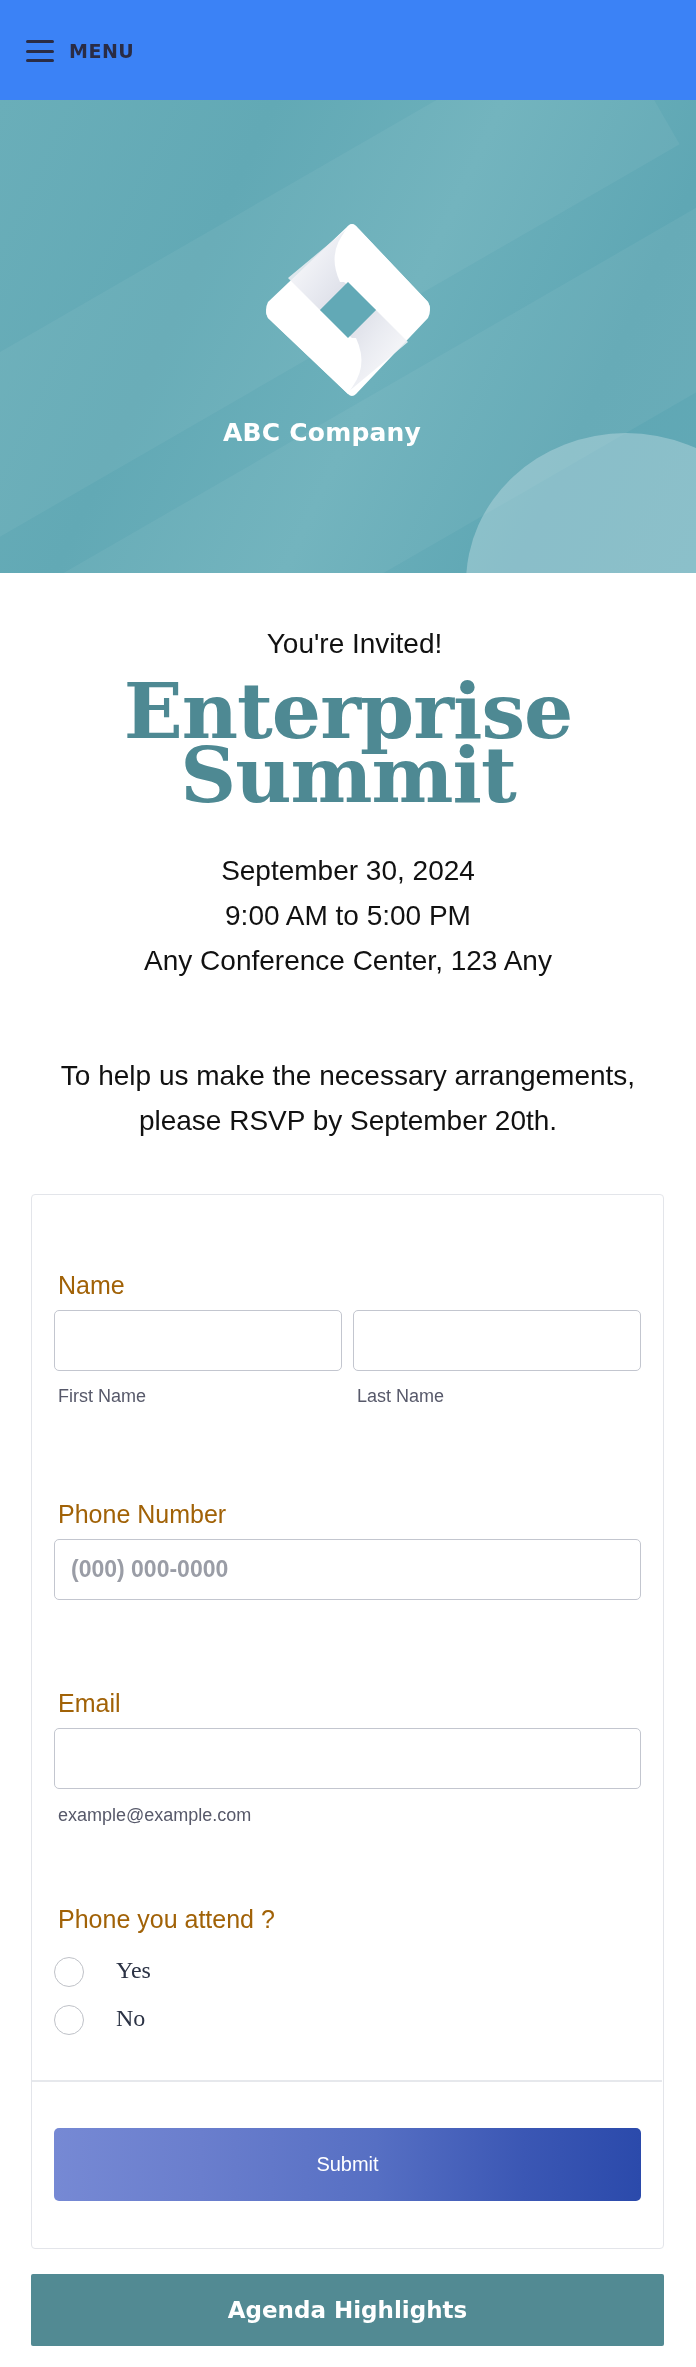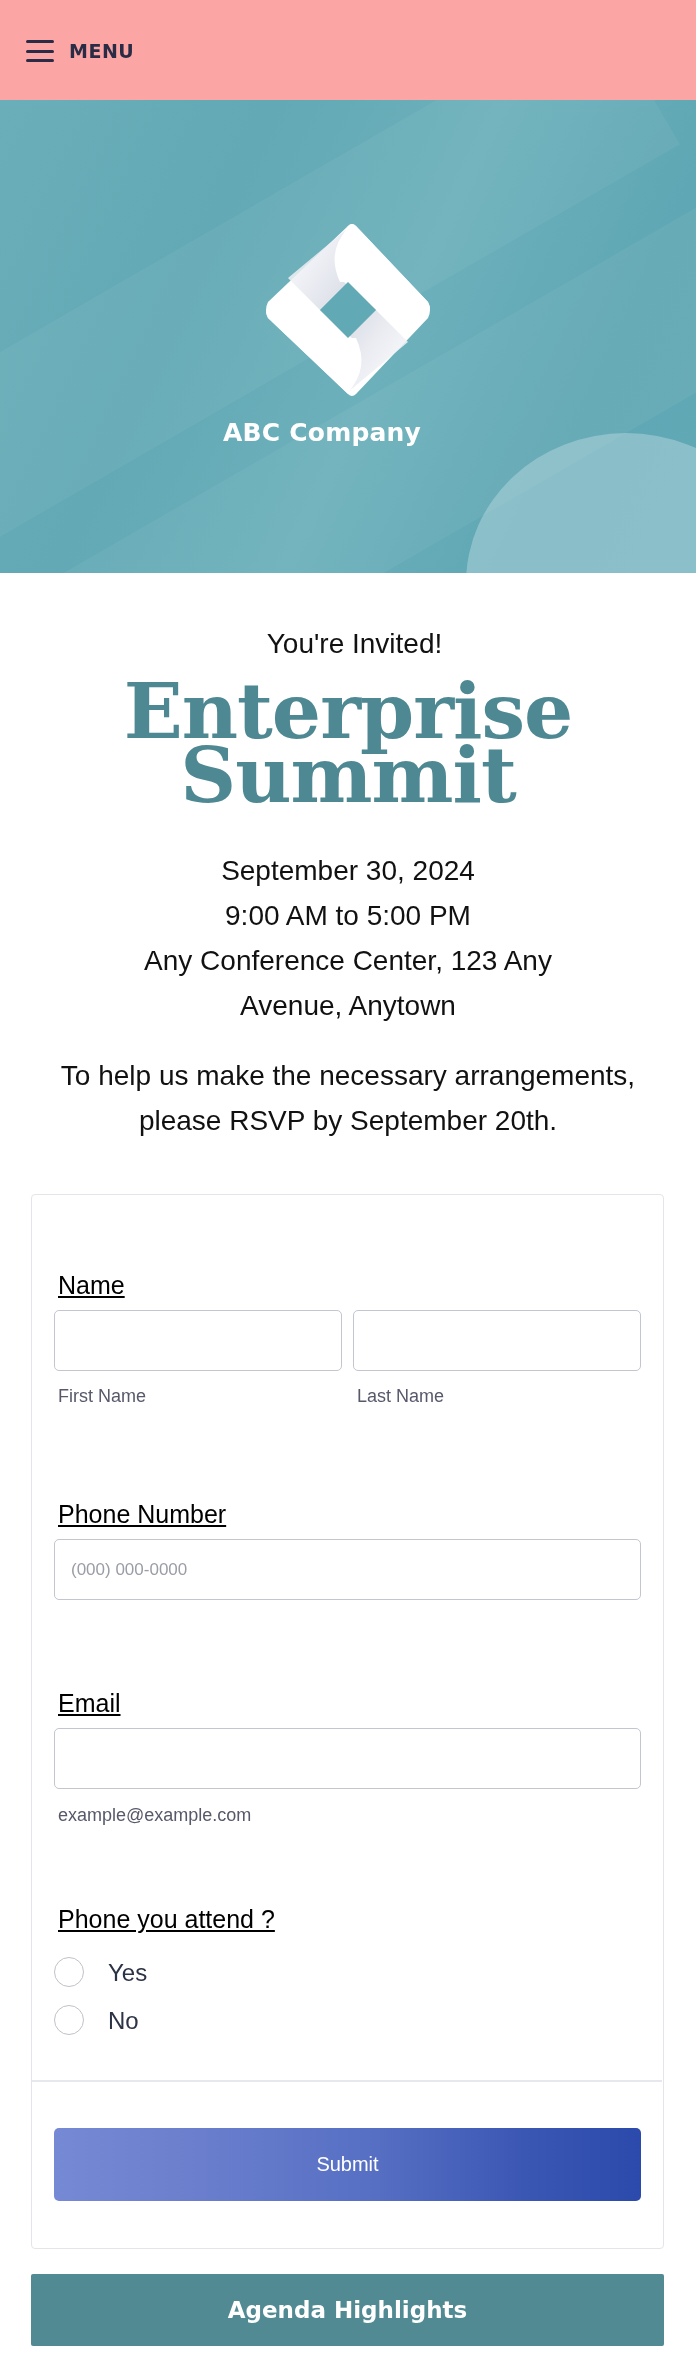--- a/index.html
+++ b/index.html
@@ -1,20 +1,20 @@
 <!DOCTYPE html>
 <html><head>
 <meta charset="utf-8">
 <style>
   * { box-sizing: border-box; margin: 0; padding: 0; }
   html, body { width: 696px; background: #ffffff; }
   body { font-family: "Liberation Sans", sans-serif; color: #111; position: relative; height: 2367px; overflow: hidden; }
 
   
-  .topbar { position: absolute; left: 0; top: 0; width: 696px; height: 100px; background: #fca5a5; }
+  .topbar { position: absolute; left: 0; top: 0; width: 696px; height: 100px; background: #3b82f6; }
   .menu-btn { position: absolute; left: 26px; top: 34px; height: 34px; display: flex; align-items: center; gap: 15px; cursor: pointer; }
   .hamburger { width: 28px; height: 22px; display: flex; flex-direction: column; justify-content: space-between; }
   .hamburger span { display: block; height: 3px; border-radius: 2px; background: #2a2c45; }
   .menu-label { font-family: "DejaVu Sans", sans-serif; font-weight: bold; font-size: 19px; letter-spacing: 0.5px; color: #2a2c45; }
 
   
   .banner { position: absolute; left: 0; top: 100px; width: 696px; height: 473px; overflow: hidden;
     background: linear-gradient(115deg, #6aaeb9 0%, #62a9b5 30%, #6cb0bb 55%, #5fa7b4 80%, #62a9b6 100%); }
   .banner .streak { position: absolute; width: 900px; height: 160px; transform: rotate(-30deg); background: rgba(255,255,255,0.05); }
   .banner .corner { position: absolute; right: -90px; bottom: -160px; width: 320px; height: 300px; border-radius: 50%; background: rgba(190,220,226,0.45); }
@@ -25,26 +25,26 @@
   
   .intro { position: absolute; left: 0; width: 696px; text-align: center; }
   .invited { top: 628px; font-size: 28px; color: #111; padding-left: 13px; }
   .event-title { top: 680px; font-family: "DejaVu Serif", serif; font-weight: bold; color: #4e8993;
     font-size: 76px; line-height: 64px; letter-spacing: -1px; transform: scaleX(1.02); }
   .details { top: 848px; font-size: 28px; line-height: 45px; color: #111; }
   .rsvp-note { top: 1053px; font-size: 28px; line-height: 45px; color: #111; padding: 0 40px; }
 
   
   .card { position: absolute; left: 31px; top: 1194px; width: 633px; height: 1055px; border: 1.5px solid #e3e5ea; border-radius: 4px; background: #fff; }
-  .field-label { position: absolute; left: 26px; font-size: 25px; color: #000000; text-decoration: underline; }
+  .field-label { position: absolute; left: 26px; font-size: 25px; color: #a16207; }
   .input { position: absolute; height: 61px; border: 1.5px solid #c3c6cf; border-radius: 5px; background: #fff;
-    font-family: "Liberation Sans", sans-serif; font-size: 17px; padding: 13px 16px; color: #2c3345; outline: none; }
+    font-family: "Liberation Sans", sans-serif; font-size: 23px; padding: 13px 16px; color: #2c3345; outline: none; font-weight: bold; }
   .input::placeholder { color: #9a9da6; }
   .sublabel { position: absolute; font-size: 18px; color: #57596a; }
-  .radio-row { position: absolute; left: 22px; display: flex; align-items: flex-end; gap: 24px; cursor: pointer; }
+  .radio-row { position: absolute; left: 22px; display: flex; align-items: flex-start; gap: 32px; cursor: pointer; font-family: Liberation Serif, serif; }
   .radio-circle { width: 30px; height: 30px; border-radius: 50%; border: 1.5px solid #bfc2c8; background: #fff; }
   .radio-text { font-size: 24px; color: #2c3345; }
   .divider { position: absolute; left: 0; top: 885px; width: 630px; height: 1.5px; background: #e6e8ec; }
   .submit-btn { position: absolute; left: 22px; top: 933px; width: 587px; height: 73px; border-radius: 5px; border: none; cursor: pointer;
     background: linear-gradient(90deg, #7689d4 0%, #6a7ecd 25%, #566fc3 55%, #3b57b4 80%, #2b4aab 100%);
     color: #fff; font-family: "Liberation Sans", sans-serif; font-size: 20px; }
 
   
   .agenda-btn { position: absolute; left: 31px; top: 2274px; width: 633px; height: 72px; border-radius: 2px; border: none; cursor: pointer;
     background: #528a93; color: #fff; font-family: "DejaVu Sans", sans-serif; font-size: 23px; font-weight: bold; }
@@ -97,21 +97,20 @@
 
 <div class="intro invited">You're Invited!</div>
 <div class="intro event-title">
   <div>Enterprise</div>
   <div>Summit</div>
 </div>
 <div class="intro details">
   <div>September 30, 2024</div>
   <div>9:00 AM to 5:00 PM</div>
   <div>Any Conference Center, 123 Any</div>
-  <div>Avenue, Anytown</div>
 </div>
 <div class="intro rsvp-note">
   <div>To help us make the necessary arrangements,</div>
   <div>please RSVP by September 20th.</div>
 </div>
 
 <form class="card">
 
   <div class="field-label" style="top:76px;">Name</div>
   <input class="input" style="left: 22px; top: 115px; width: 288px;" type="text" value="">

